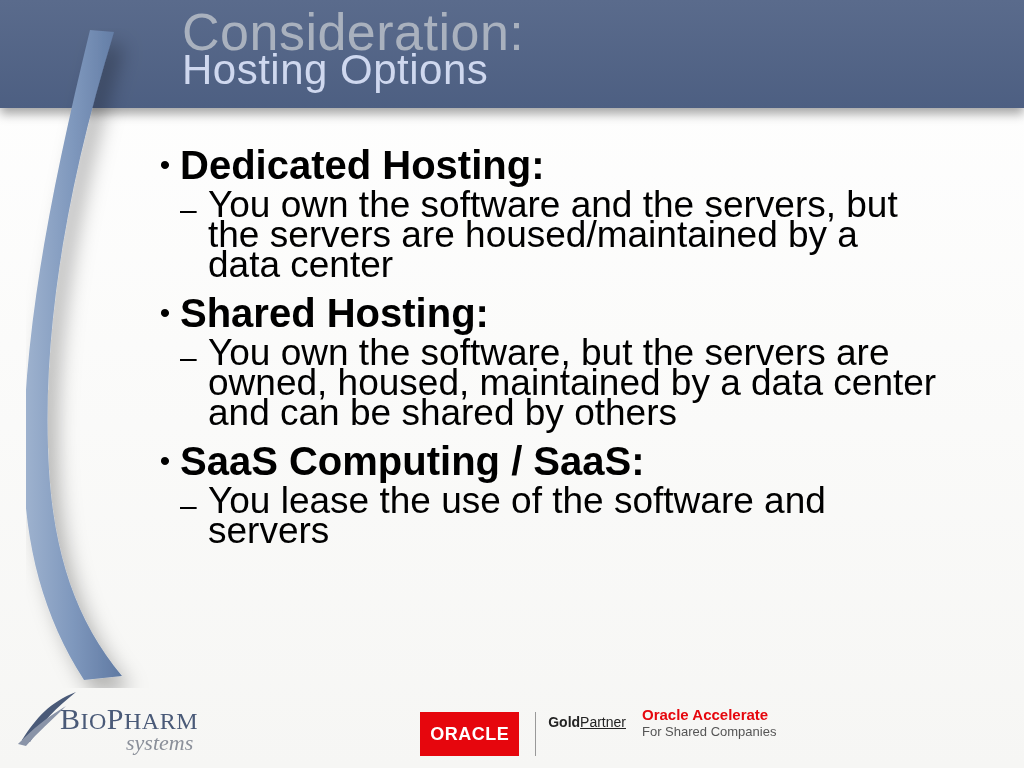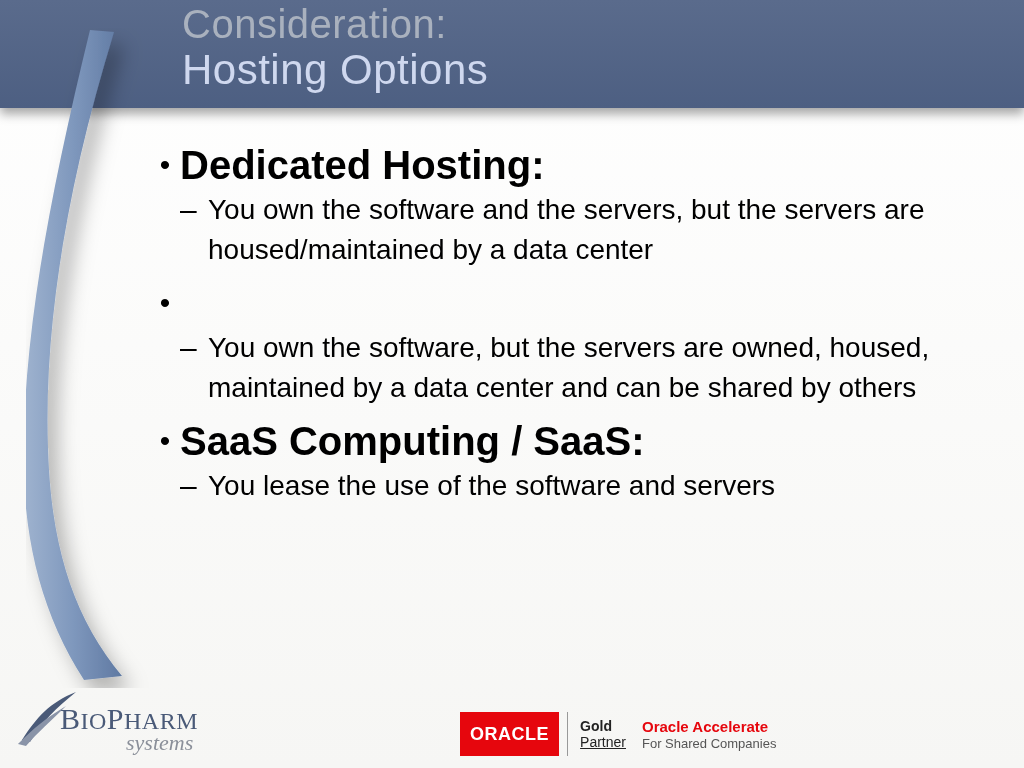--- a/index.html
+++ b/index.html
@@ -10,21 +10,21 @@
   .header-bar {
     position: absolute;
     left: 0; top: 0;
     width: 1024px; height: 108px;
     background: linear-gradient(to bottom, #5a6b8c 0%, #4d5f82 100%);
     box-shadow: 0 6px 10px rgba(0,0,0,0.35);
   }
   .header-pretitle {
     position: absolute;
     left: 182px; top: 2px;
-    font-size: 40px;
+    font-size: 52px;
     font-weight: 400;
     color: #a9b1be;
     letter-spacing: 0.5px;
   }
   .header-title {
     position: absolute;
     left: 182px; top: 46px;
     font-size: 42px;
     font-weight: 400;
     color: #cfd8ef;
@@ -43,36 +43,36 @@
   .content {
     position: absolute;
     left: 150px; top: 140px;
     width: 820px;
   }
   .bullet-row { display: flex; align-items: flex-start; margin-top: 6px; }
   .bullet-dot { width: 30px; font-size: 30px; line-height: 38px; text-align: center; color: #000; }
   .bullet-title { font-size: 40px; font-weight: bold; color: #000; line-height: 38px; }
   .sub-row { display: flex; align-items: flex-start; margin: 6px 0 14px 30px; }
   .sub-dash { width: 28px; font-size: 30px; line-height: 40px; color: #000; }
-  .sub-text { font-size: 28px; color: #000; line-height: 40px; max-width: 730px; }
+  .sub-text { font-size: 37px; color: #000; line-height: 30px; max-width: 730px; }
 
   
   .footer { position: absolute; left: 0; bottom: 0; width: 840px; height: 84px; }
   .logo-biopharm { position: absolute; left: 16px; bottom: 6px; width: 230px; height: 74px; }
   .bp-swoosh { position: absolute; left: 0; top: 0; }
   .bp-text1 { position: absolute; left: 44px; top: 14px; font-family: "Times New Roman", serif; font-size: 30px; letter-spacing: 0.5px; color: #4a5a78; font-weight: 500; }
   .bp-text2 { position: absolute; left: 110px; top: 42px; font-family: "Times New Roman", serif; font-style: italic; font-size: 22px; color: #8a8f99; }
 
   .logo-oracle-partner { position: absolute; right: 214px; bottom: 12px; height: 44px; display: flex; align-items: stretch; }
   .oracle-red { background: #e6060d; color: #fff; font-family: Arial, sans-serif; font-weight: bold; font-size: 18px; letter-spacing: 0.5px; display: flex; align-items: center; padding: 0 10px; }
-  .partner-box { border-left: 1px solid #999; padding: 2px 0 2px 12px; margin-left: 8px; display: flex; flex-direction: column; justify-content: center; }
+  .partner-box { border-left: 1px solid #999; padding: 2px 0 2px 12px; margin-left: 16px; display: flex; flex-direction: row; justify-content: space-between; }
   .partner-gold { font-family: Arial, sans-serif; font-size: 14px; font-weight: bold; color: #222; line-height: 16px; }
   .partner-label { font-family: Arial, sans-serif; font-size: 14px; color: #222; line-height: 16px; text-decoration: underline; }
 
-  .logo-accelerate { position: absolute; right: 14px; bottom: 16px; width: 184px; }
+  .logo-accelerate { position: absolute; right: 14px; bottom: 28px; width: 184px; }
   .acc-title { font-family: Arial, sans-serif; font-size: 15px; font-weight: bold; color: #e6060d; line-height: 18px; }
   .acc-sub { font-family: Arial, sans-serif; font-size: 13px; color: #555; line-height: 16px; }
 </style>
 </head>
 <body>
 
 <div class="slide">
 
   <div class="header-bar">
     <div class="header-pretitle">Consideration:</div>
@@ -105,20 +105,21 @@
       <div class="bullet-dot">•</div>
       <div class="bullet-title">Dedicated Hosting:</div>
     </div>
     <div class="sub-row">
       <div class="sub-dash">–</div>
       <div class="sub-text">You own the software and the servers, but the servers are housed/maintained by a data center</div>
     </div>
 
     <div class="bullet-row">
       <div class="bullet-dot">•</div>
+      <div class="bullet-title">Shared Hosting:</div>
     </div>
     <div class="sub-row">
       <div class="sub-dash">–</div>
       <div class="sub-text">You own the software, but the servers are owned, housed, maintained by a data center and can be shared by others</div>
     </div>
 
     <div class="bullet-row">
       <div class="bullet-dot">•</div>
       <div class="bullet-title">SaaS Computing / SaaS:</div>
     </div>

